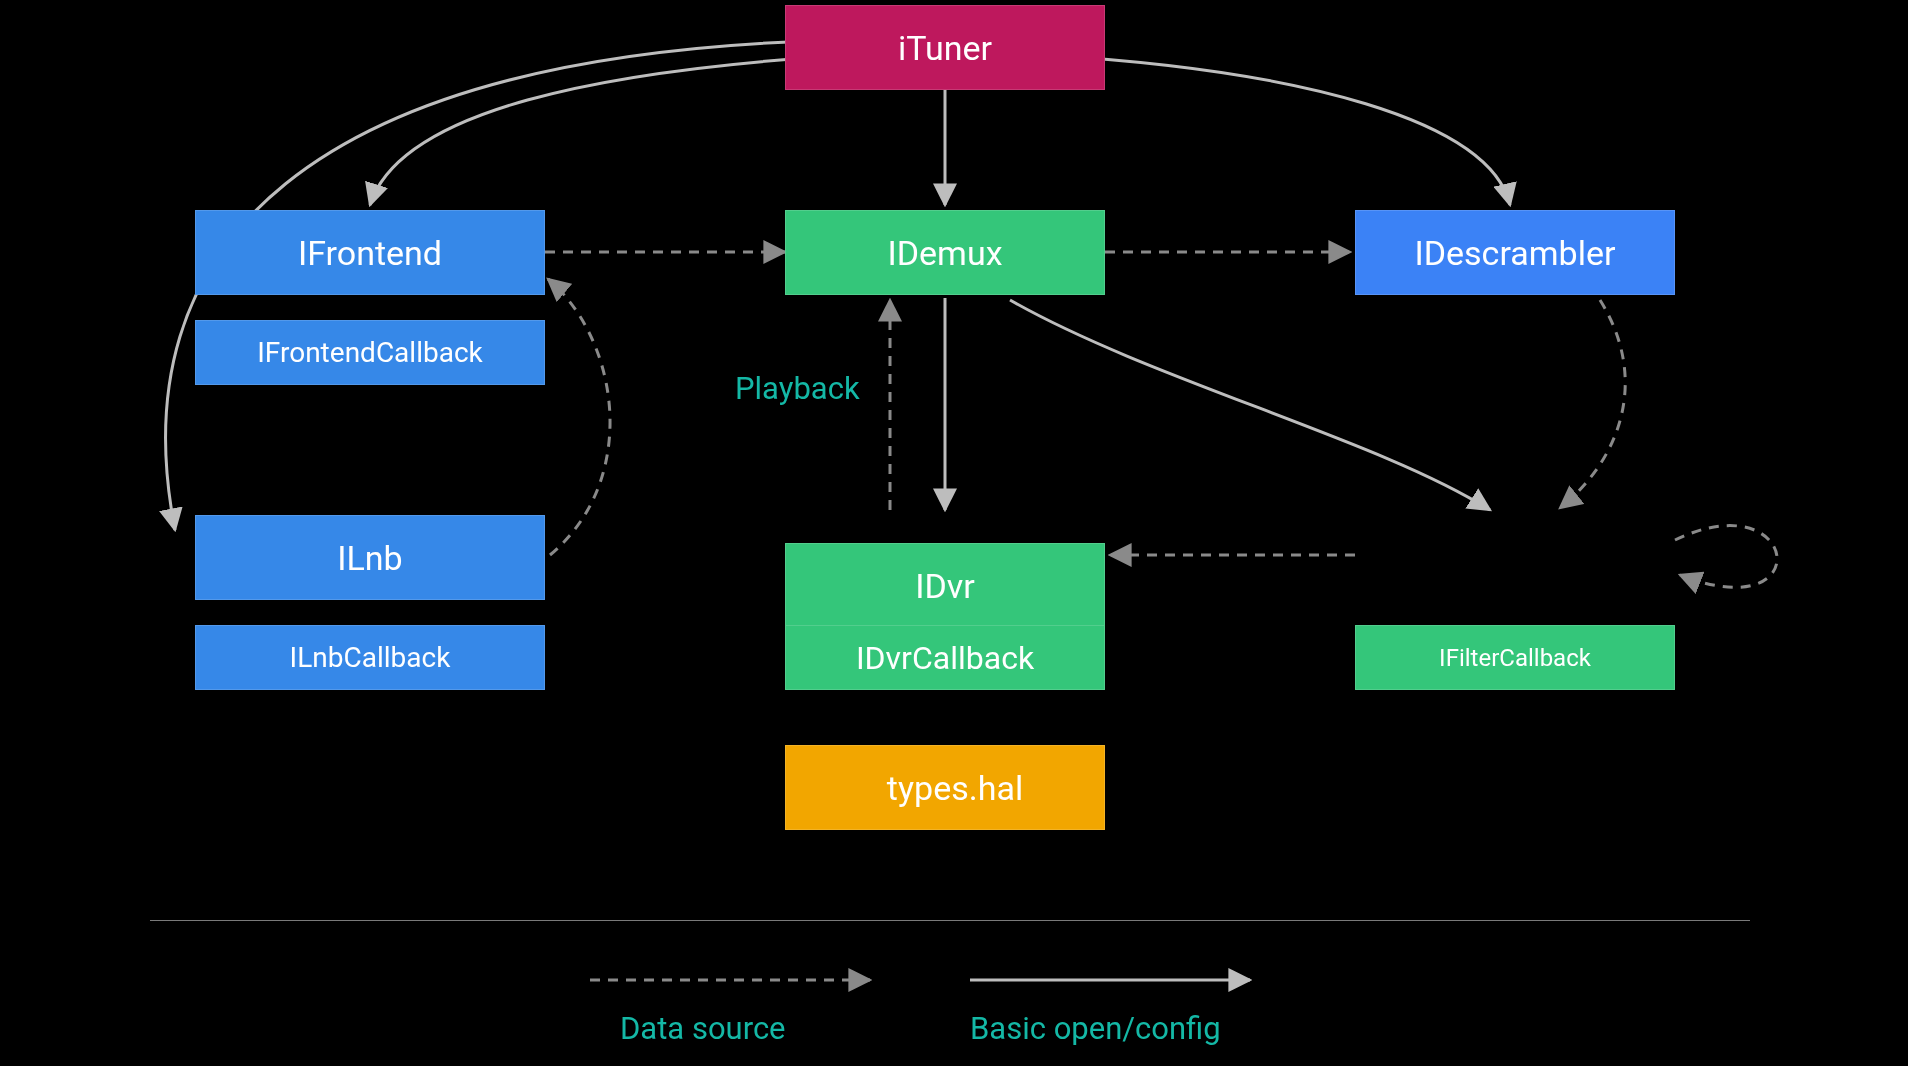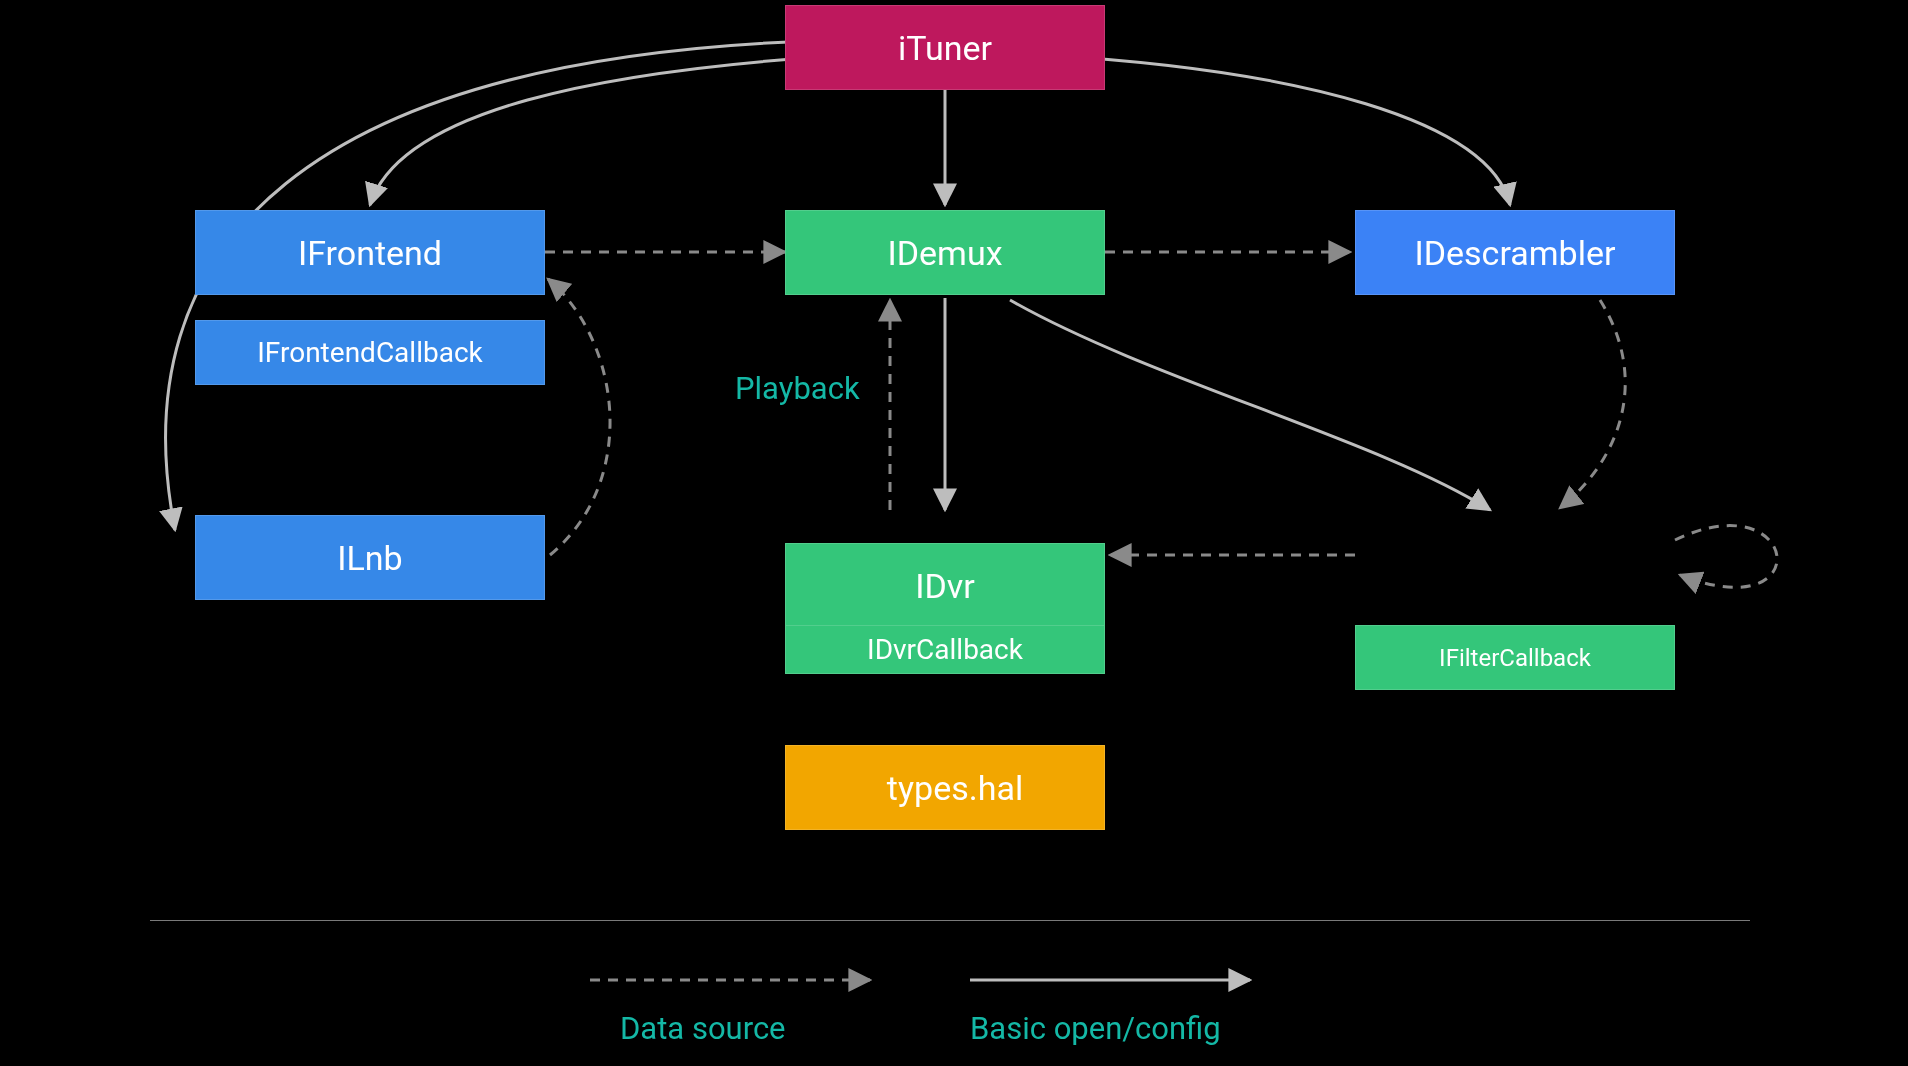--- a/index.html
+++ b/index.html
@@ -98,23 +98,24 @@
   <div class="box purple" style="left:785px; top:5px;  width:320px; height:85px;">iTuner</div>
 
   <div class="box blue" style="left:195px; top:210px; width:350px; height:85px;">IFrontend</div>
   <div class="box blue" style="left:195px; top:320px; width:350px; height:65px; font-size:28px;">IFrontendCallback</div>
 
   <div class="box green" style="left:785px; top:210px; width:320px; height:85px;">IDemux</div>
 
   <div class="box red" style="left:1355px; top:210px; width:320px; height:85px;">IDescrambler</div>
 
   <div class="box blue" style="left:195px; top:515px; width:350px; height:85px;">ILnb</div>
+  <div class="box blue" style="left:195px; top:625px; width:350px; height:65px; font-size:28px;">ILnbCallback</div>
 
   <div class="box green" style="left:785px; top:515px; width:320px; height:85px;margin-top:28px;">IDvr</div>
-  <div class="box green" style="left:785px; top:625px; width:320px; height:49px; font-size:28px;">IDvrCallback</div>
+  <div class="box green" style="left:785px; top:625px; width:320px; height:65px; font-size:32px;">IDvrCallback</div>
 
   <div class="box orange" style="left:785px; top:745px; width:320px; height:85px;padding-left:20px;">types.hal</div>
 
   <div class="box green" style="left:1355px; top:625px; width:320px; height:65px; font-size:24px;">IFilterCallback</div>
 
   <div class="label" style="left:735px; top:370px;">Playback</div>
 
   <div class="legend-line" style="left:150px; top:920px; width:1600px;"></div>
   <div class="label" style="left:620px; top:1010px;">Data source</div>
   <div class="label" style="left:970px; top:1010px;">Basic open/config</div>

